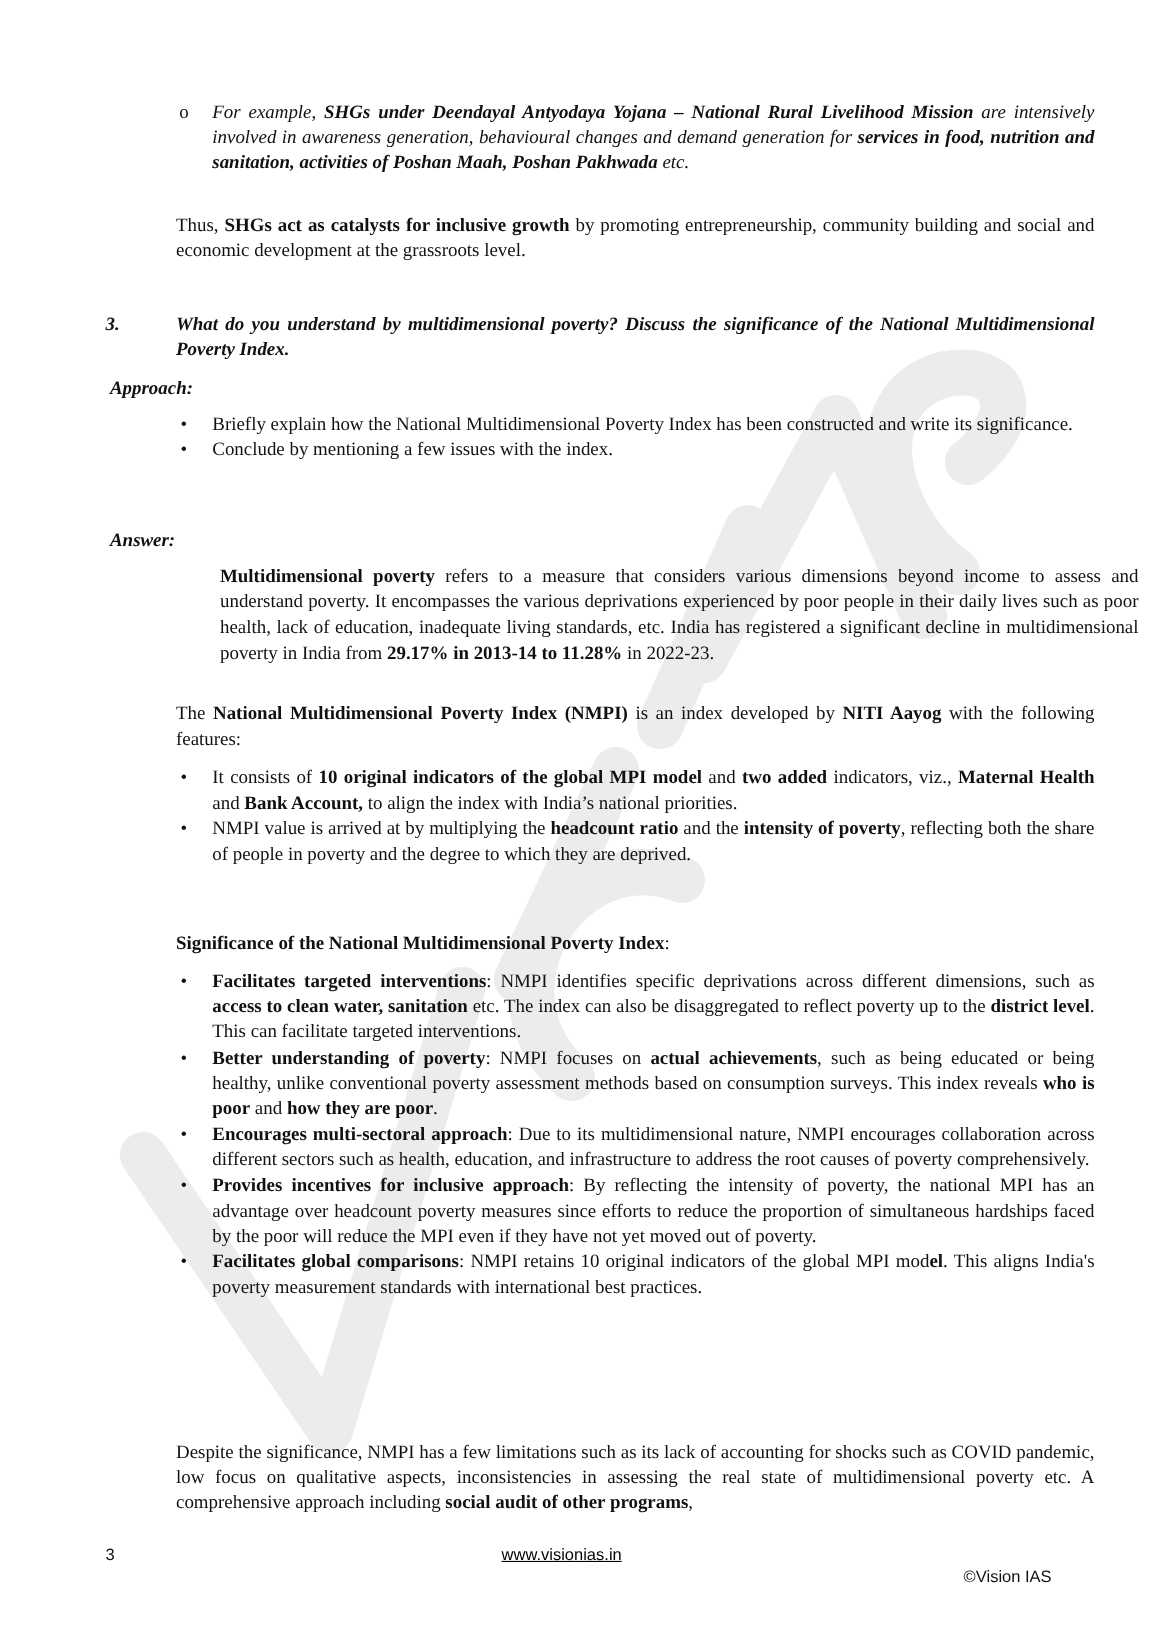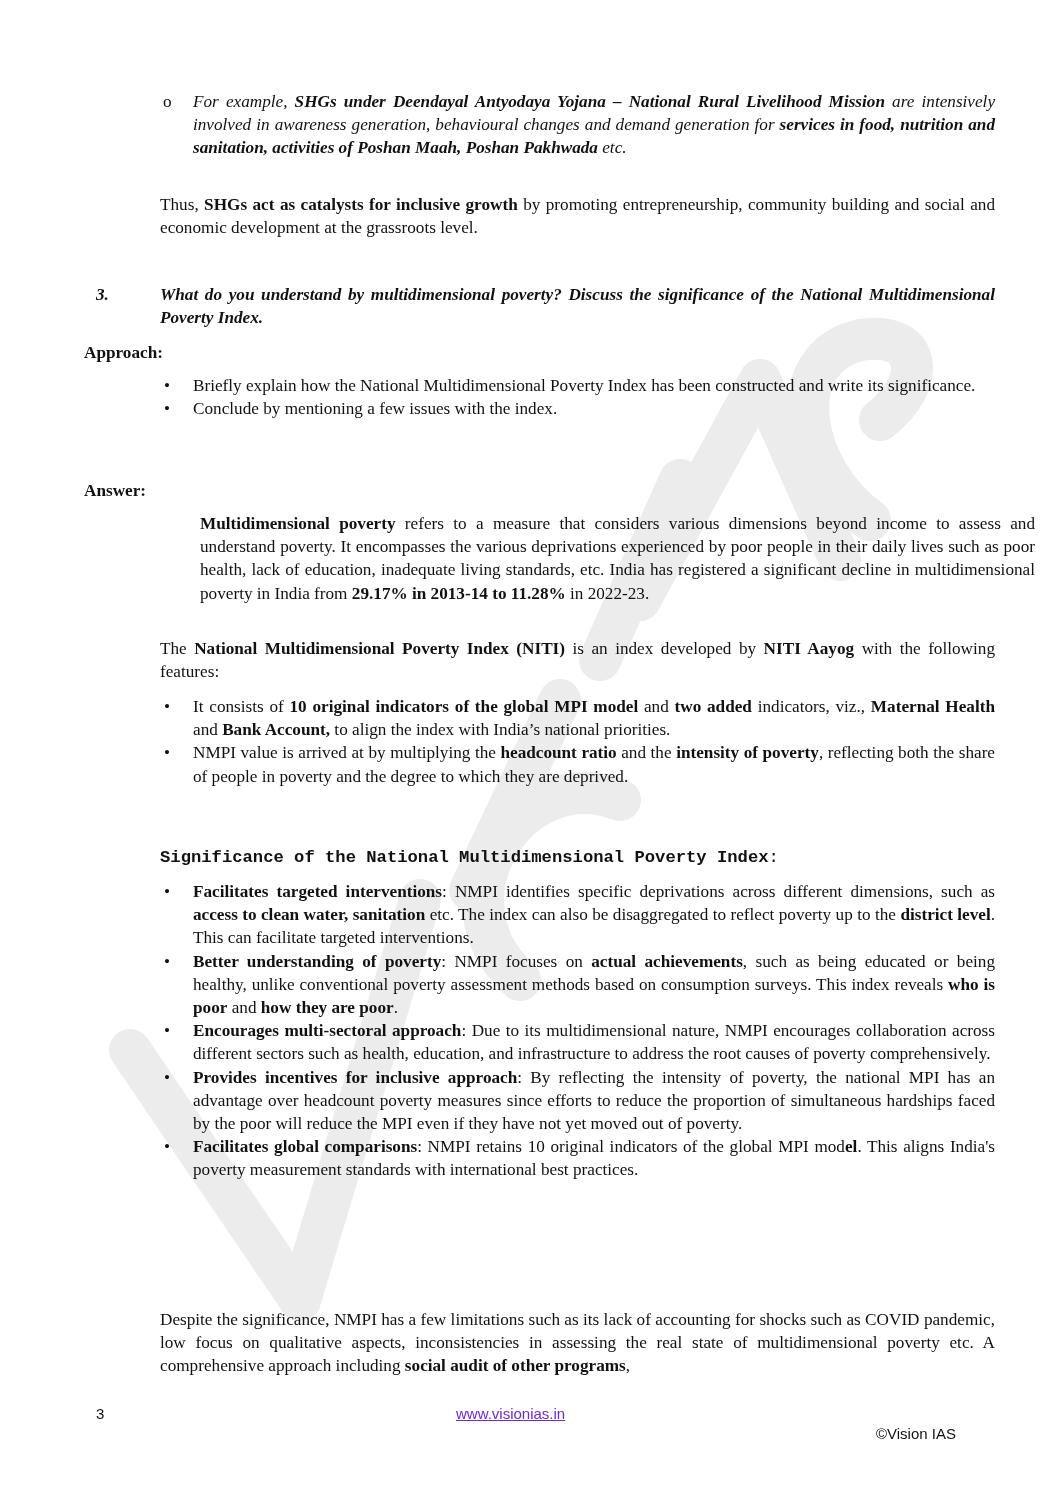--- a/index.html
+++ b/index.html
@@ -11,26 +11,26 @@
   p { margin:0; }
   .just { text-align:justify; }
   .it { font-style:italic; }
   b { font-weight:bold; }
   .sub-bullet { position:absolute; left:193px; top:90px; width:802px; }
   .sub-bullet .mark { position:absolute; left:-30px; top:0; font-style:normal; }
   .block { position:absolute; left:160px; width:835px; }
   .q { position:absolute; left:96px; top:283px; width:899px; font-style:italic; font-weight:bold; }
   .q .num { position:absolute; left:0; top:0; }
   .q .qt { position:absolute; left:64px; top:0; width:835px; text-align:justify; }
-  .label { position:absolute; left:84px; font-weight:bold; }
+  .label { position:absolute; left:100px; font-style:italic; font-weight:bold; }
   ul.bl { position:absolute; left:193px; width:802px; margin:0; padding:0; list-style:none; }
   ul.bl li { position:relative; margin:0; padding:0; text-align:justify; }
   ul.bl li::before { content:"\2022"; position:absolute; left:-29px; top:0; }
   .footer { position:absolute; top:1405px; font-family:"Liberation Sans", "DejaVu Sans", sans-serif; font-size:15px; }
-  .footer a { color:#6d28d9; text-decoration:underline; }
+  .footer a { color:#000000; text-decoration:underline; }
 </style>
 </head>
 <body>
 
 <div class="page">
 
   <svg class="wm" viewBox="0 0 1058 1497">
     <g fill="none" stroke="#ececec" stroke-width="42" stroke-linecap="round" stroke-linejoin="round">
       <path d="M130 1050 L300 1300 L420 900"></path>
       <path d="M470 890 L560 700"></path>
@@ -61,29 +61,29 @@
     <li>Conclude by mentioning a few issues with the index.</li>
   </ul>
 
   <div class="label txt" style="top:479px;">Answer:</div>
 
   <div class="block txt just" style="top:512px;margin-left:40px;">
     <p><b>Multidimensional poverty</b><span> refers to a measure that considers various dimensions beyond income to assess and understand poverty. It encompasses the various deprivations experienced by poor people in their daily lives such as poor health, lack of education, inadequate living standards, etc. India has registered a significant decline in multidimensional poverty in India from </span><b>29.17% in 2013-14 to 11.28%</b><span> in 2022-23.</span></p>
   </div>
 
   <div class="block txt just" style="top:637px;">
-    <p><span>The </span><b>National Multidimensional Poverty Index (NITI)</b><span> is an index developed by </span><b>NITI Aayog</b><span> with the following features:</span></p>
+    <p><span>The </span><b>National Multidimensional Poverty Index (NMPI)</b><span> is an index developed by </span><b>NITI Aayog</b><span> with the following features:</span></p>
   </div>
 
   <ul class="bl txt" style="top:695px;">
     <li><span>It consists of </span><b>10 original indicators of the global MPI model</b><span> and </span><b>two added</b><span> indicators, viz., </span><b>Maternal Health</b><span> and </span><b>Bank Account,</b><span> to align the index with India’s national priorities.</span></li>
     <li><span>NMPI value is arrived at by multiplying the </span><b>headcount ratio</b><span> and the </span><b>intensity of poverty</b><span>, reflecting both the share of people in poverty and the degree to which they are deprived.</span></li>
   </ul>
 
-  <div class="block txt" style="top:846px;font-family:Liberation Mono, monospace;">
+  <div class="block txt" style="top:846px;">
     <p><b>Significance of the National Multidimensional Poverty Index</b><span>:</span></p>
   </div>
 
   <ul class="bl txt" style="top:880px;">
     <li><b>Facilitates targeted interventions</b><span>: NMPI identifies specific deprivations across different dimensions, such as </span><b>access to clean water, sanitation</b><span> etc. The index can also be disaggregated to reflect poverty up to the </span><b>district level</b><span>. This can facilitate targeted interventions.</span></li>
     <li><b>Better understanding of poverty</b><span>: NMPI focuses on </span><b>actual achievements</b><span>, such as being educated or being healthy, unlike conventional poverty assessment methods based on consumption surveys. This index reveals </span><b>who is poor</b><span> and </span><b>how they are poor</b><span>.</span></li>
     <li><b>Encourages multi-sectoral approach</b><span>: Due to its multidimensional nature, NMPI encourages collaboration across different sectors such as health, education, and infrastructure to address the root causes of poverty comprehensively.</span></li>
     <li><b>Provides incentives for inclusive approach</b><span>: By reflecting the intensity of poverty, the national MPI has an advantage over headcount poverty measures since efforts to reduce the proportion of simultaneous hardships faced by the poor will reduce the MPI even if they have not yet moved out of poverty.</span></li>
     <li><b>Facilitates global comparisons</b><span>: NMPI retains 10 original indicators of the global MPI mod</span><b>el</b><span>. This aligns India's poverty measurement standards with international best practices.</span></li>
   </ul>

